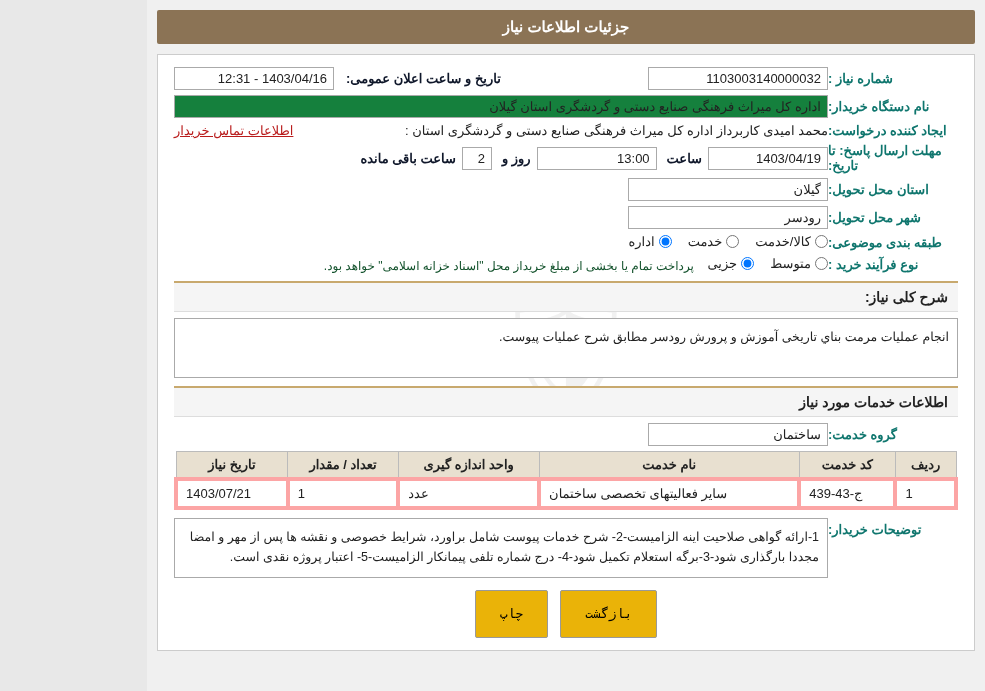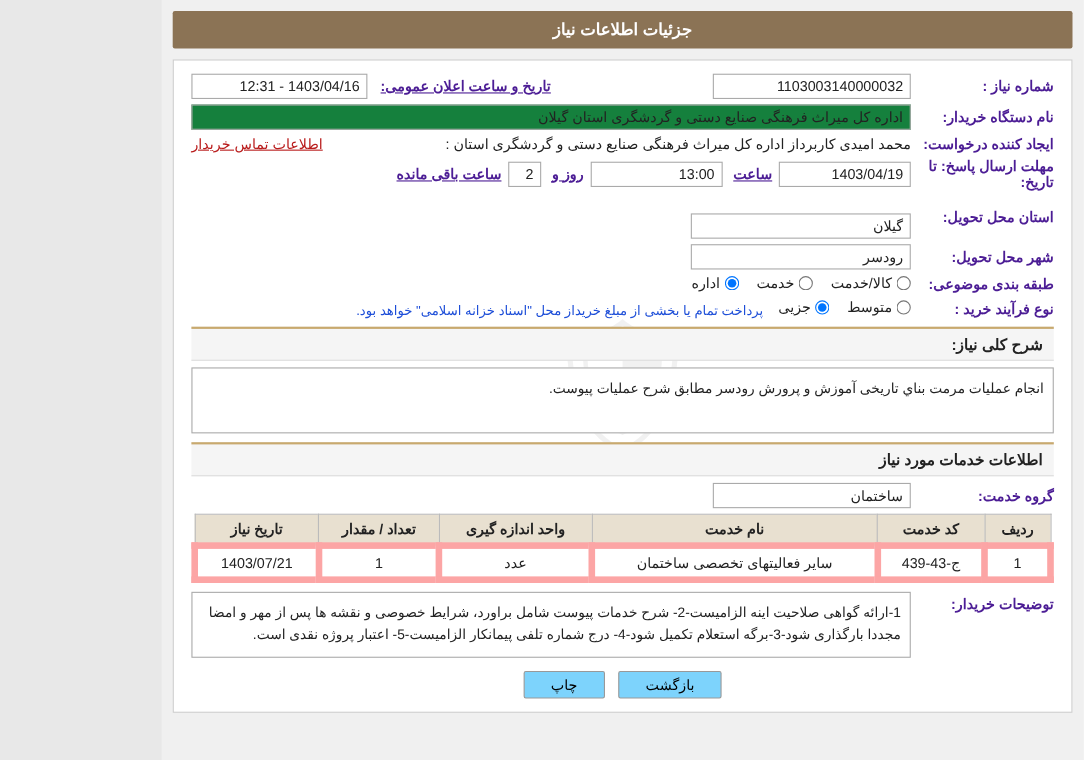--- a/index.html
+++ b/index.html
@@ -75,23 +75,23 @@
       margin-bottom: 8px;
     }
     .services-table th {
       background: #e8e0d0;
       border: 1px solid #bbb;
       padding: 5px 8px;
       text-align: center;
       font-weight: bold;
     }
     .services-table td {
-      border: 6px solid #fca5a5;
+      border: 4px solid #fca5a5;
       padding: 5px 8px;
-      text-align: center;
+      text-align: left;
     }
     .services-table tr:nth-child(even) {
       background: #fafafa;
     }
     .description-box {
       border: 1px solid #aaa;
       background: white;
       padding: 8px;
       min-height: 60px;
       font-size: 12.5px;
@@ -99,45 +99,44 @@
       text-align: right;
       direction: rtl;
     }
     .bottom-buttons {
       display: flex;
       justify-content: center;
       gap: 12px;
       margin-top: 12px;
     }
     .btn {
-      padding: 4px 24px;
+      padding: 15px 24px;
       border: 1px solid #999;
-      background: #7dd3fc;
+      background: #eab308;
       cursor: pointer;
-      font-family: Liberation Sans, sans-serif;
+      font-family: Liberation Mono, monospace;
       font-size: 13px;
       border-radius: 2px;
     }
     .inline-label {
       font-weight: bold;
-      color: #4c1d95;
+      color: #0f172a;
       margin-left: 4px;
       white-space: nowrap;
-      text-decoration: underline;
     }
     .row-info {
       display: flex;
       align-items: center;
       margin-bottom: 5px;
     }
     .col-label {
       width: 130px;
-      text-align: right;
-      font-weight: bold;
-      color: #4c1d95;
+      text-align: left;
+      font-weight: bold;
+      color: #0f766e;
       flex-shrink: 0;
     }
     .col-value {
       flex: 1;
     }
     .time-row {
       display: flex;
       align-items: center;
       gap: 6px;
     }
@@ -206,21 +205,21 @@
             <span class="inline-label">روز و</span>
             <span class="value-box" style="min-width:30px;">2</span>
             <span class="inline-label">ساعت باقی مانده</span>
           </div>
         </div>
       </div>
 
       <div class="row-info">
         <span class="col-label">استان محل تحویل:</span>
         <div class="col-value">
-          <span class="value-box" style="min-width:200px;margin-top:16px;">گیلان</span>
+          <span class="value-box" style="min-width:200px;">گیلان</span>
         </div>
       </div>
 
       <div class="row-info">
         <span class="col-label">شهر محل تحویل:</span>
         <div class="col-value">
           <span class="value-box" style="min-width:200px;">رودسر</span>
         </div>
       </div>
 
@@ -250,21 +249,21 @@
           <div class="radio-group">
             <div class="radio-item">
               <input type="radio" name="nooe" style="">
               <span>متوسط</span>
             </div>
             <div class="radio-item">
               <input type="radio" name="nooe" checked="" style="">
               <span>جزیی</span>
             </div>
           </div>
-          <span style="font-size:12px; color:#1d4ed8; margin-right:10px;">پرداخت تمام یا بخشی از مبلغ خریداز محل "اسناد خزانه اسلامی" خواهد بود.</span>
+          <span style="font-size:12px; color:#14532d; margin-right:10px;">پرداخت تمام یا بخشی از مبلغ خریداز محل "اسناد خزانه اسلامی" خواهد بود.</span>
         </div>
       </div>
 
       <div class="section-header">شرح کلی نیاز:</div>
       <div style="margin-bottom:8px;">
         <div class="description-box">انجام عملیات مرمت بناي تاریخی آموزش و پرورش رودسر مطابق شرح عملیات پیوست.</div>
       </div>
 
       <div class="section-header">اطلاعات خدمات مورد نیاز</div>
 

